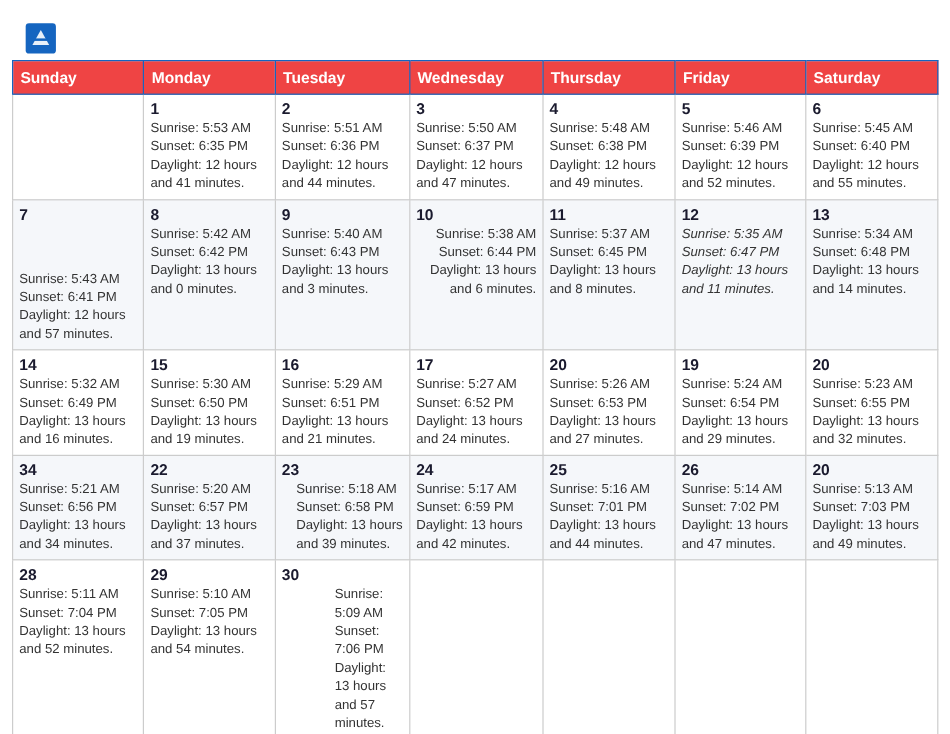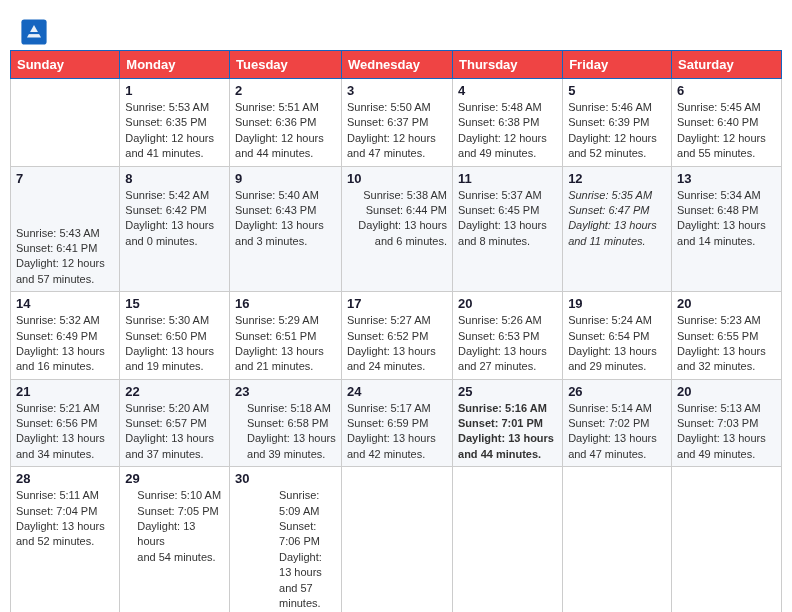--- a/index.html
+++ b/index.html
@@ -263,21 +263,21 @@
         <td>
           <span class="day-num">20</span>
           <div class="day-info" style="white-space: pre-line;">Sunrise: 5:23 AM
 Sunset: 6:55 PM
 Daylight: 13 hours
 and 32 minutes.</div>
         </td>
       </tr>
       <tr>
         <td>
-          <span class="day-num">21</span>
+          <span class="day-num">34</span>
           <div class="day-info" style="white-space: pre-line;">Sunrise: 5:21 AM
 Sunset: 6:56 PM
 Daylight: 13 hours
 and 34 minutes.</div>
         </td>
         <td>
           <span class="day-num">22</span>
           <div class="day-info" style="white-space: pre-line;">Sunrise: 5:20 AM
 Sunset: 6:57 PM
 Daylight: 13 hours
@@ -292,21 +292,21 @@
         </td>
         <td>
           <span class="day-num">24</span>
           <div class="day-info" style="white-space: pre-line;">Sunrise: 5:17 AM
 Sunset: 6:59 PM
 Daylight: 13 hours
 and 42 minutes.</div>
         </td>
         <td>
           <span class="day-num">25</span>
-          <div class="day-info" style="white-space: pre-line; font-weight: bold;">Sunrise: 5:16 AM
+          <div class="day-info" style="white-space: pre-line;">Sunrise: 5:16 AM
 Sunset: 7:01 PM
 Daylight: 13 hours
 and 44 minutes.</div>
         </td>
         <td>
           <span class="day-num">26</span>
           <div class="day-info" style="white-space: pre-line;">Sunrise: 5:14 AM
 Sunset: 7:02 PM
 Daylight: 13 hours
 and 47 minutes.</div>
@@ -322,21 +322,21 @@
       <tr>
         <td>
           <span class="day-num">28</span>
           <div class="day-info" style="white-space: pre-line;">Sunrise: 5:11 AM
 Sunset: 7:04 PM
 Daylight: 13 hours
 and 52 minutes.</div>
         </td>
         <td>
           <span class="day-num">29</span>
-          <div class="day-info" style="white-space: pre-line; margin-left: 12px;">Sunrise: 5:10 AM
+          <div class="day-info" style="white-space: pre-line;">Sunrise: 5:10 AM
 Sunset: 7:05 PM
 Daylight: 13 hours
 and 54 minutes.</div>
         </td>
         <td>
           <span class="day-num">30</span>
           <div class="day-info" style="white-space: pre-line; margin-left: 44px;">Sunrise: 5:09 AM
 Sunset: 7:06 PM
 Daylight: 13 hours
 and 57 minutes.</div>

